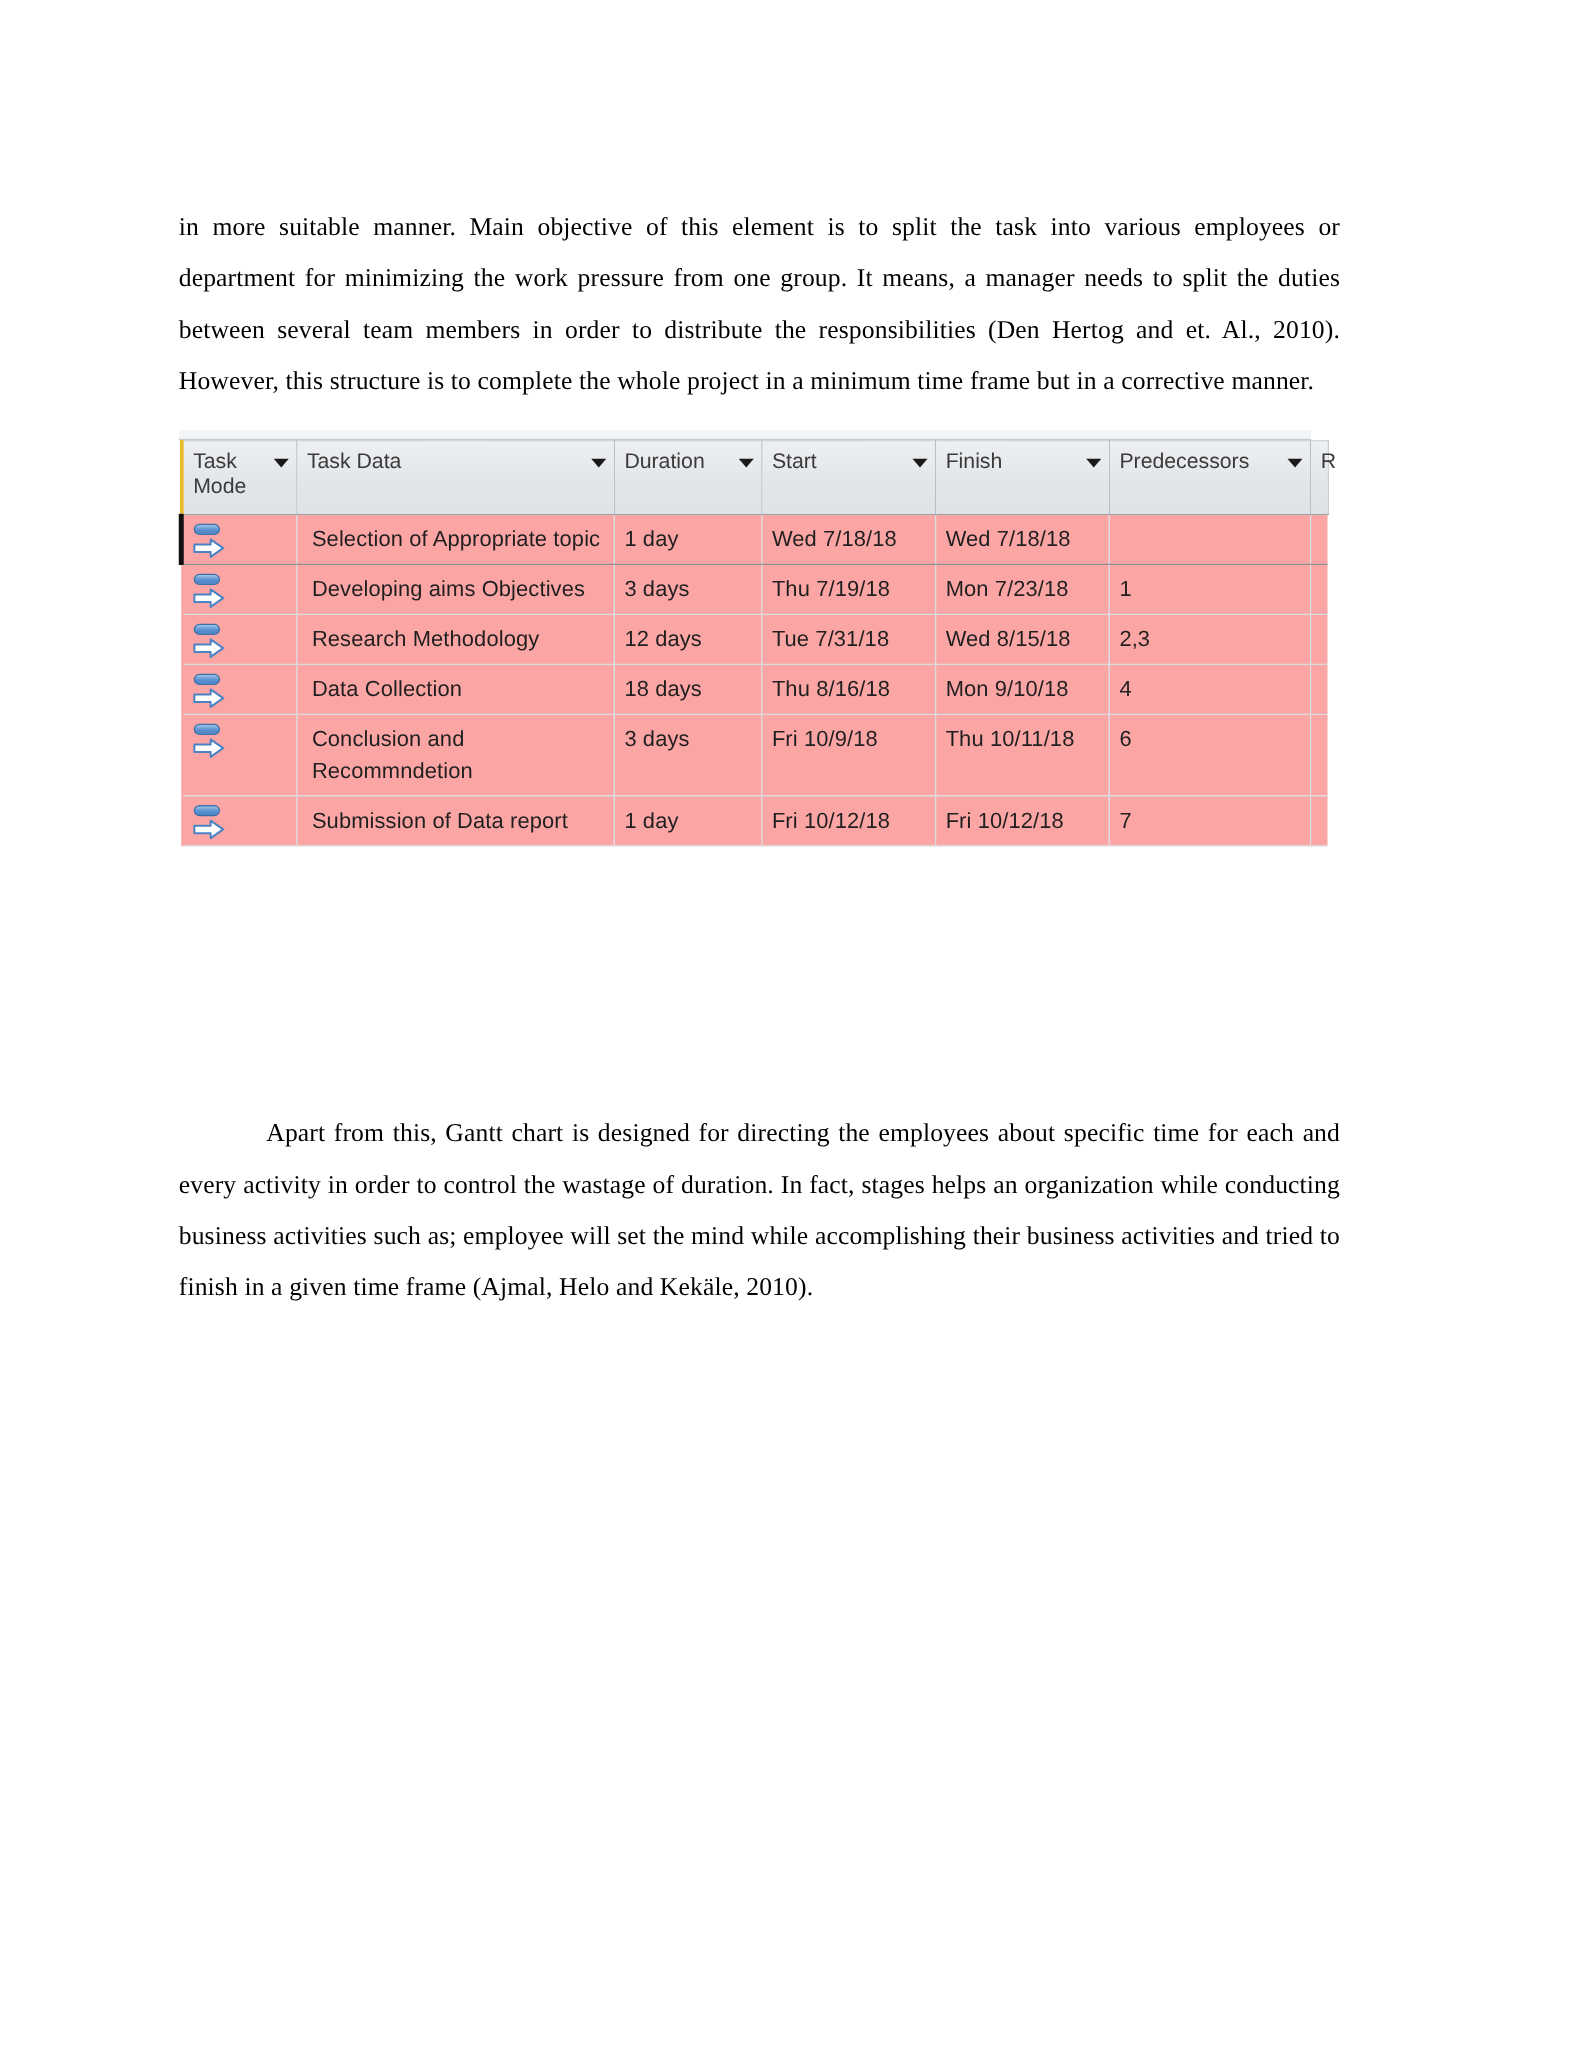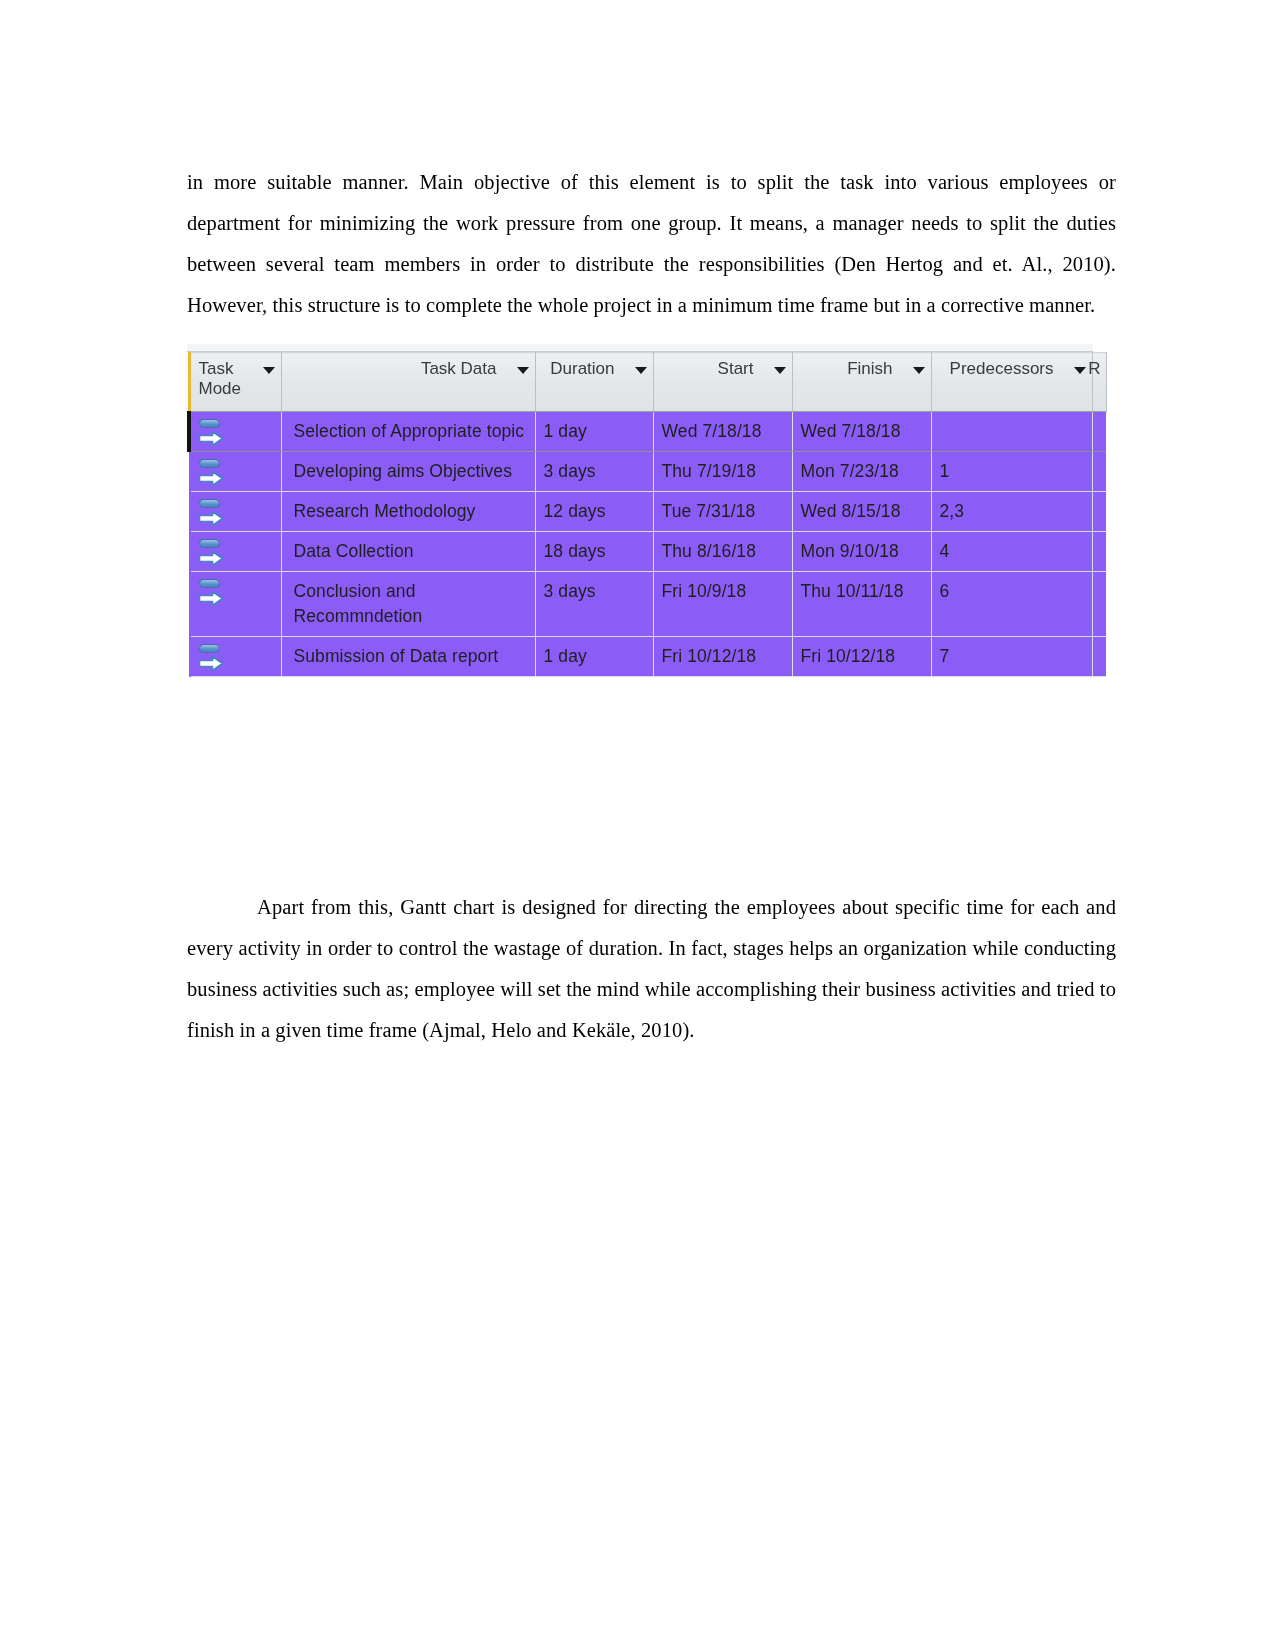--- a/index.html
+++ b/index.html
@@ -4,21 +4,21 @@
 <style>
   html, body { margin:0; padding:0; }
   body {
     width:1275px; height:1650px;
     background:#ffffff;
     font-family:"Liberation Serif", serif;
     color:#000000;
     overflow:hidden;
     position:relative;
   }
-  .page { position:absolute; left:0; top:0; width:1037px; height:1650px;margin-left:44px; }
+  .page { position:absolute; left:0; top:0; width:1037px; height:1650px; }
 
   
   .para {
     position:absolute;
     font-family:"Liberation Serif", serif;
     font-size:20.5px;
     line-height:41px;
     text-align:justify;
     text-justify:inter-word;
     color:#000;
@@ -66,41 +66,41 @@
     vertical-align:top;
     padding:6px 6px 4px 8px;
     height:48px;
     position:relative;
     white-space:normal;
     line-height:20px;
   }
   .ms-table thead th.first-head {
     border-left:3px solid #e8bb2e;
   }
-  .hdr-inner { display:flex; align-items:flex-start; justify-content:flex-end; gap:20px; }
+  .hdr-inner { display:flex; align-items:flex-start; justify-content:space-between; gap:3px; }
   .hdr-text { display:block; }
   .filter-arrow {
     width:0; height:0;
     border-left:6px solid transparent;
     border-right:6px solid transparent;
     border-top:7px solid #1a1a1a;
     margin-top:8px;
     flex:0 0 auto;
   }
 
   
   .ms-table tbody td {
     border-right:1px solid #d8dde1;
     border-bottom:1px solid #d8dde1;
     font-size:17.5px;
     color:#1f1f1f;
     vertical-align:top;
     padding:7px 6px 7px 8px;
     line-height:25px;
-    background:#8b5cf6;
+    background:#fca5a5;
     letter-spacing:0.1px;
   }
   .ms-table tbody tr.row-selected td.cell-mode { border-left:4px solid #111111; }
   .ms-table tbody td.cell-mode { border-left:4px solid transparent; padding:6px 4px 4px 6px; }
   .ms-table tbody tr.row-first td { border-bottom:1px solid #8c9399; }
 
   .ms-table tbody td.cell-name { padding-left:12px; }
   .ms-table tbody td.cell-extra { border-right:none; }
 
   

